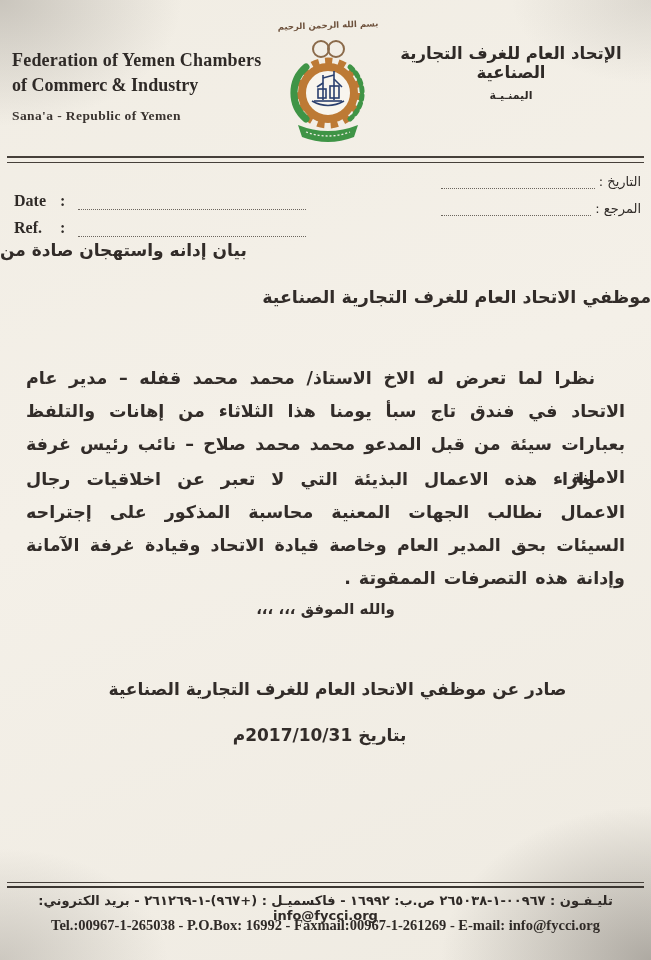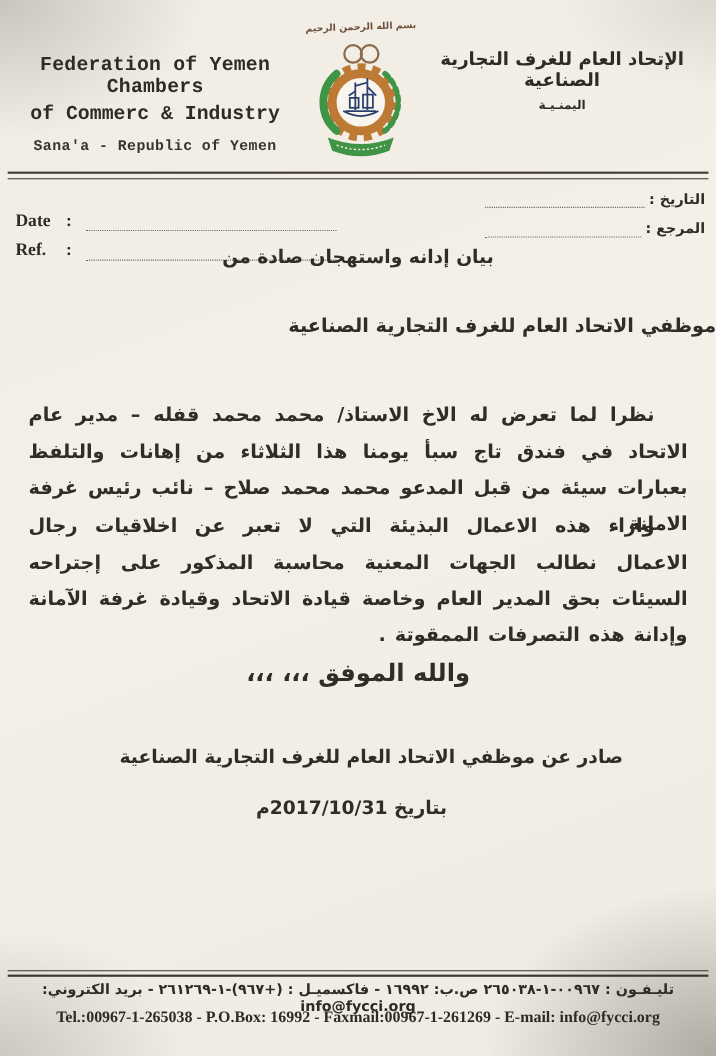--- a/index.html
+++ b/index.html
@@ -11,22 +11,22 @@
       radial-gradient(ellipse 260px 180px at 0% 0%, rgba(110,105,98,0.30), transparent 70%),
       radial-gradient(ellipse 240px 160px at 0% 100%, rgba(110,105,98,0.28), transparent 70%),
       radial-gradient(ellipse 300px 220px at 100% 100%, rgba(95,90,84,0.45), transparent 70%),
       radial-gradient(ellipse 200px 120px at 100% 0%, rgba(120,115,108,0.18), transparent 70%),
       linear-gradient(160deg,#f1ede4 0%,#f4f0e8 45%,#efebe2 100%);
     overflow:hidden;
     color:#35302c;
     font-family:"DejaVu Sans",sans-serif;
   }
   
-  .en-block{position:absolute;left:12px;top:50px;width:258px;text-align:center;
-    font-family:Liberation Mono, monospace;font-weight:bold;color:#2f2a27;}
+  .en-block{position:absolute;left:12px;top:50px;width:258px;text-align:left;
+    font-family:Liberation Serif, serif;font-weight:bold;color:#2f2a27;}
   .en-name1{font-size:18px;letter-spacing:0.2px;}
   .en-name2{font-size:18px;margin-top:4px;}
   .en-loc{font-size:13.5px;font-weight:bold;margin-top:12px;letter-spacing:0.4px;color:#3a3430;}
   .ar-block{position:absolute;right:6px;top:44px;width:268px;text-align:center;direction:rtl;
     font-weight:bold;color:#2f2a27;}
   .ar-name1{font-size:16.5px;}
   .ar-name2{font-size:11px;margin-top:7px;}
   .ar-loc{font-size:12.5px;margin-top:8px;}
   
   .logo-block{position:absolute;left:272px;top:20px;width:112px;height:138px;text-align:center;}
@@ -40,33 +40,33 @@
     border-top:1px solid #46403a;border-bottom:2.5px solid #3c3732;}
   
   .meta-left{position:absolute;left:14px;top:170px;width:300px;
     font-family:"Liberation Serif",serif;font-weight:bold;color:#2f2a27;font-size:16px;margin-top:22px;}
   .meta-left .row{display:flex;align-items:flex-end;margin-bottom:9px;}
   .meta-left .lbl{width:46px;}
   .meta-left .colon{width:18px;}
   .dots{border-bottom:1.6px dotted #6b655e;height:14px;}
   .meta-left .dots{width:228px;}
   .meta-right{position:absolute;right:10px;top:174px;width:200px;direction:rtl;
-    font-weight:bold;font-size:13px;color:#2f2a27;}
+    font-weight:normal;font-size:13px;color:#2f2a27;}
   .meta-right .row{display:flex;align-items:flex-end;margin-bottom:12px;}
   .meta-right .lbl{white-space:nowrap;margin-left:4px;}
   .meta-right .dots{flex:1;height:12px;border-bottom-width:1.4px;}
   
   .body-text{direction:rtl;font-weight:bold;color:#322c29;}
-  .title1{position:absolute;top:224px;left:0;right:0;text-align:center;font-size:17px;}
+  .title1{position:absolute;top:240px;left:0;right:0;text-align:left;font-size:17px;}
   .title2{position:absolute;top:287px;left:0;right:0;text-align:right;font-size:17.5px;}
   .para{position:absolute;right:26px;left:26px;font-size:17.5px;line-height:33px;
     text-align:justify;text-indent:30px;word-spacing:2px;}
   .para1{top:362px;}
   .para2{top:463px;}
-  .closing{position:absolute;top:600px;left:0;right:0;text-align:center;font-size:22px;}
+  .closing{position:absolute;top:600px;left:0;right:0;text-align:center;font-size:15px;}
   .issued{position:absolute;top:679px;left:0;right:0;text-align:center;font-size:17px;padding-left:24px;}
   .issue-date{position:absolute;top:725px;left:0;right:12px;text-align:center;font-size:17px;}
   
   .footer-ar{position:absolute;top:893px;left:0;right:0;text-align:center;direction:rtl;
     font-size:13px;font-weight:bold;color:#2f2a27;}
   .footer-en{position:absolute;top:917px;left:0;right:0;text-align:center;
     font-family:"Liberation Serif",serif;font-size:14.5px;font-weight:bold;color:#2f2a27;}
 </style>
 </head>
 <body>

